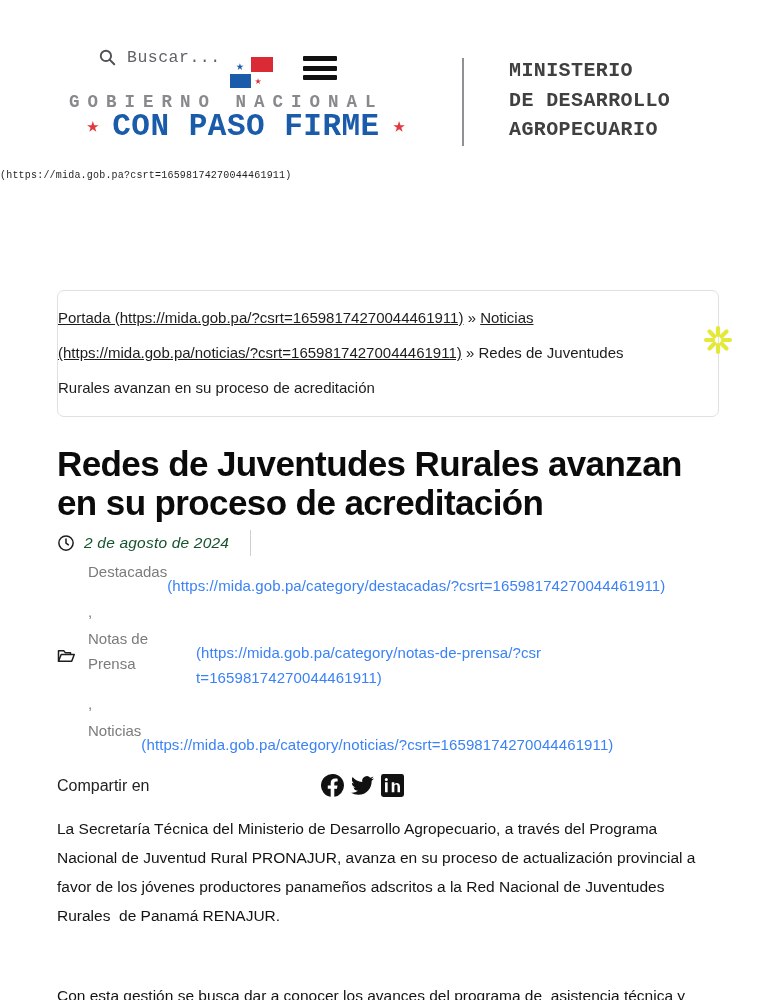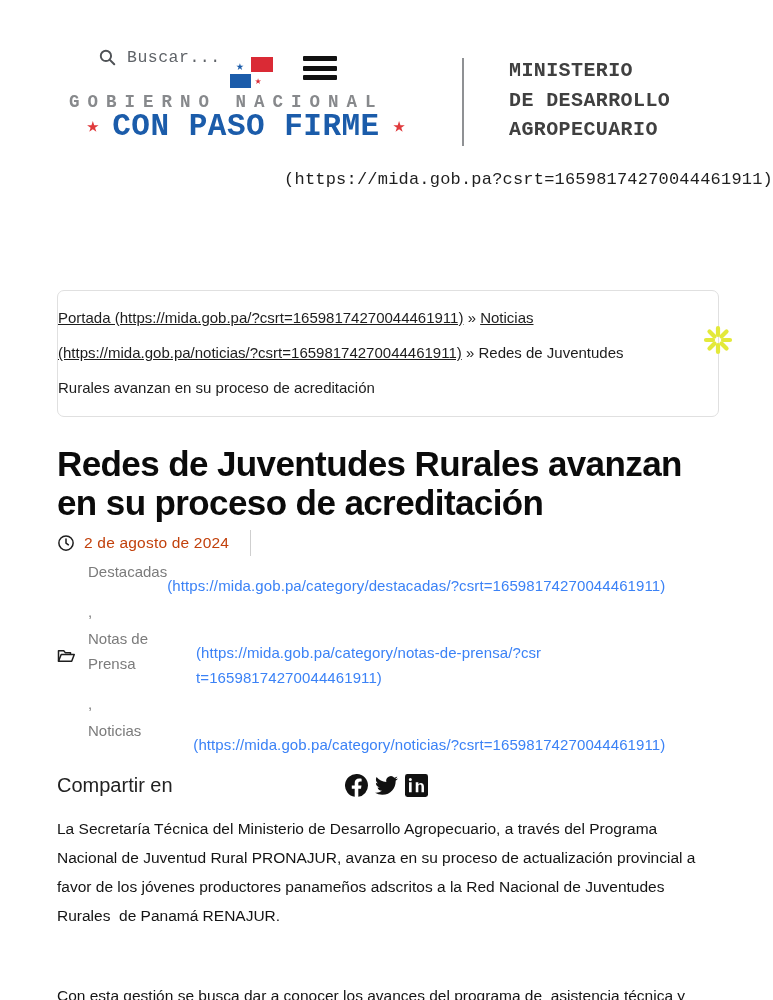--- a/index.html
+++ b/index.html
@@ -35,21 +35,21 @@
 
   .logo-divider { position:absolute; left:462px; top:58px; width:2px; height:88px; background:#8f9194; }
 
   .ministry {
     position:absolute; left:509px; top:56px;
     font-size:20px; font-weight:bold; color:#404040; line-height:29.5px; letter-spacing:.4px;
   }
 
   .site-url {
     position:absolute; left:0; top:170px; width:100%;
-    text-align:right; font-size:17px; color:#1f1f1f; letter-spacing:.2px;
+    text-align:left; font-size:10px; color:#1f1f1f; letter-spacing:.2px;
   }
 
   
   .content { padding:0 54px 0 57px; }
 
   .breadcrumb-box {
     position:relative; margin-top:90px;
     border:1px solid #e0e0e0; border-radius:7px;
     padding:9px 40px 11px 0;
     font-size:15px; line-height:35px; color:#1d1d1d;
@@ -63,39 +63,39 @@
   .article-title {
     margin:27px 2px 0 0;
     font-size:35px; font-weight:bold; color:#0b0b0b;
     line-height:39px; letter-spacing:-.6px;
   }
 
   
   .meta { margin-top:7px; font-size:15.5px; }
   .meta-date-row { display:flex; align-items:center; gap:9px; height:28px; }
   .meta-date-row svg { display:block; flex:0 0 auto; }
-  .meta-date { color:#c2410c; font-weight:500; letter-spacing:.2px; }
+  .meta-date { color:#14532d; font-weight:500; letter-spacing:.2px;font-style:italic; }
   .meta-divider { width:1px; height:26px; background:#cfcfcf; margin-left:12px; }
 
   .cats-row { display:flex; align-items:center; gap:13px; margin-top:2px; }
   .folder-col { flex:0 0 16px; }
   .cats-list { font-size:15px; }
   .cat-line { display:flex; }
   .cat-label { color:#7b7b7b; flex:0 0 auto; }
   .cat-url { color:#3b82f6; letter-spacing:.1px;margin-top:14px; }
   .cat-comma { color:#7b7b7b; line-height:24px; margin:2px 0; }
   .cat-line-1 { line-height:25px; }
   .cat-line-2 { line-height:25px; }
   .cat-line-2 .cat-label { width:108px; }
   .cat-line-2 .cat-url { width:348px; word-break:break-all; }
-  .cat-line-3 { line-height:25px;justify-content:space-between; }
+  .cat-line-3 { line-height:25px; }
 
   
   .share-row { display:flex; align-items:center; margin-top:17px; }
-  .share-label { font-size:20px; color:#222; }
+  .share-label { font-size:16px; color:#222; }
   .share-icons { display:flex; align-items:center; gap:7px; margin-left:172px; }
   .share-icons a { display:block; width:23px; height:23px; cursor:pointer; }
   .share-icons svg { display:block; width:23px; height:23px; }
 
   
   .article-body p {
     margin-top:17px;
     font-size:15.5px; line-height:29px; color:#141414;
     white-space:pre-wrap;
   }

